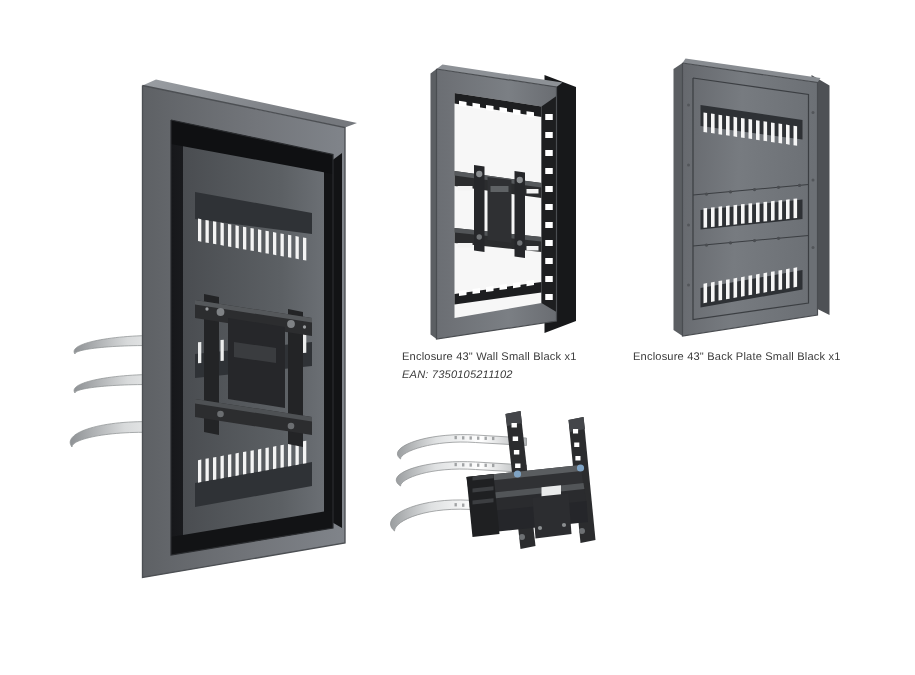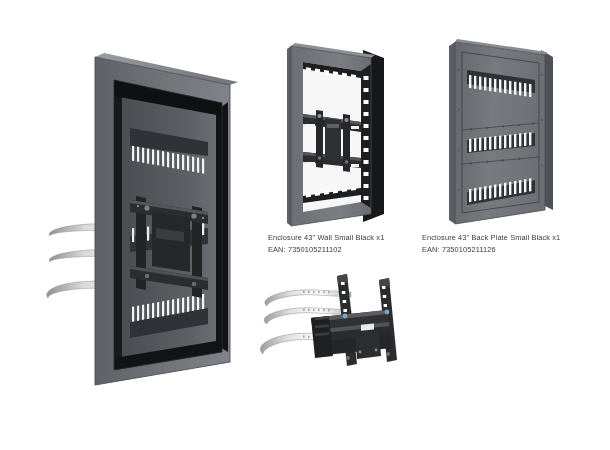--- a/index.html
+++ b/index.html
@@ -26,21 +26,21 @@
   
   .caption {
     position: absolute;
     color: #3a3a3a;
     font-size: 7.4px;
     line-height: 11.6px;
     letter-spacing: 0.12px;
     white-space: nowrap;
   }
   .caption .name { display: block; }
-  .caption .ean  { display: block; }
+  .caption .ean  { display: block; font-style: italic; }
 
   
   .art { position: absolute; }
   .art svg { display: block; overflow: visible; }
 </style>
 </head>
 <body>
 
 <div class="stage">
 
@@ -411,21 +411,20 @@
           <circle cx="97" cy="90" r="1"></circle>
         <circle cx="97" cy="135" r="1"></circle>
       </g>
 
       <polyline points="10,12 100,25 100,180 10,194 10,12" fill="none" stroke="#494c50" stroke-width="0.8"></polyline>
     </svg>
   </div>
 
   <div class="caption" style="left:422px; top:232px;">
     <span class="name">Enclosure 43" Back Plate Small Black x1</span>
-    <span class="ean">EAN: 7350105211126</span>
   </div>
 
   <div class="art" style="left:255px; top:272px;">
     <svg width="155" height="105" viewBox="0 0 155 105" role="img">
       <defs>
         <linearGradient id="gStrap2" x1="0" y1="0" x2="1" y2="0">
           <stop offset="0%" stop-color="#9b9ea0"></stop>
           <stop offset="30%" stop-color="#dfe1e2"></stop>
           <stop offset="65%" stop-color="#ffffff"></stop>
           <stop offset="100%" stop-color="#b1b4b6"></stop>

